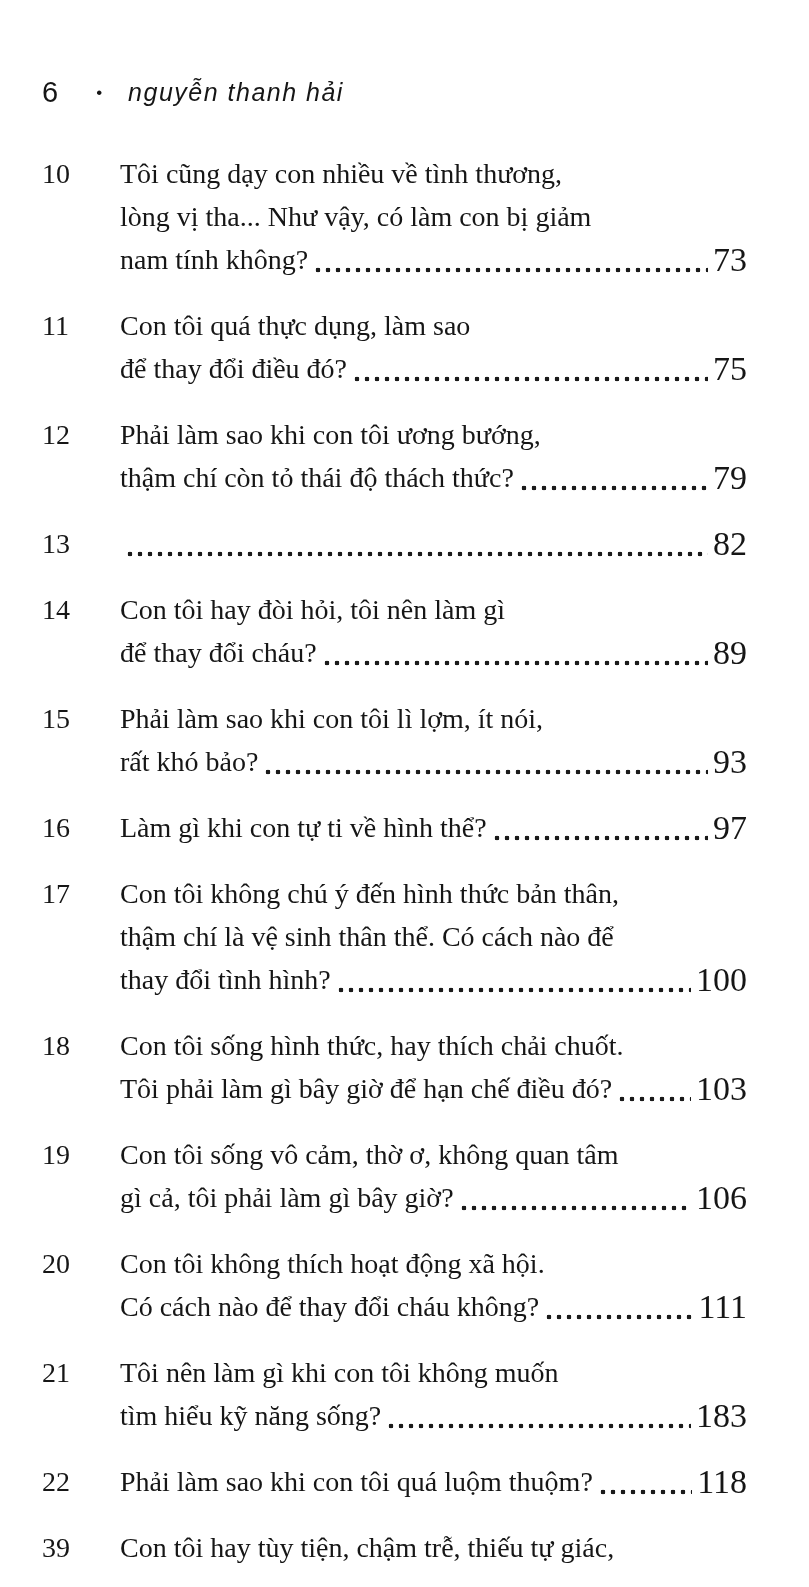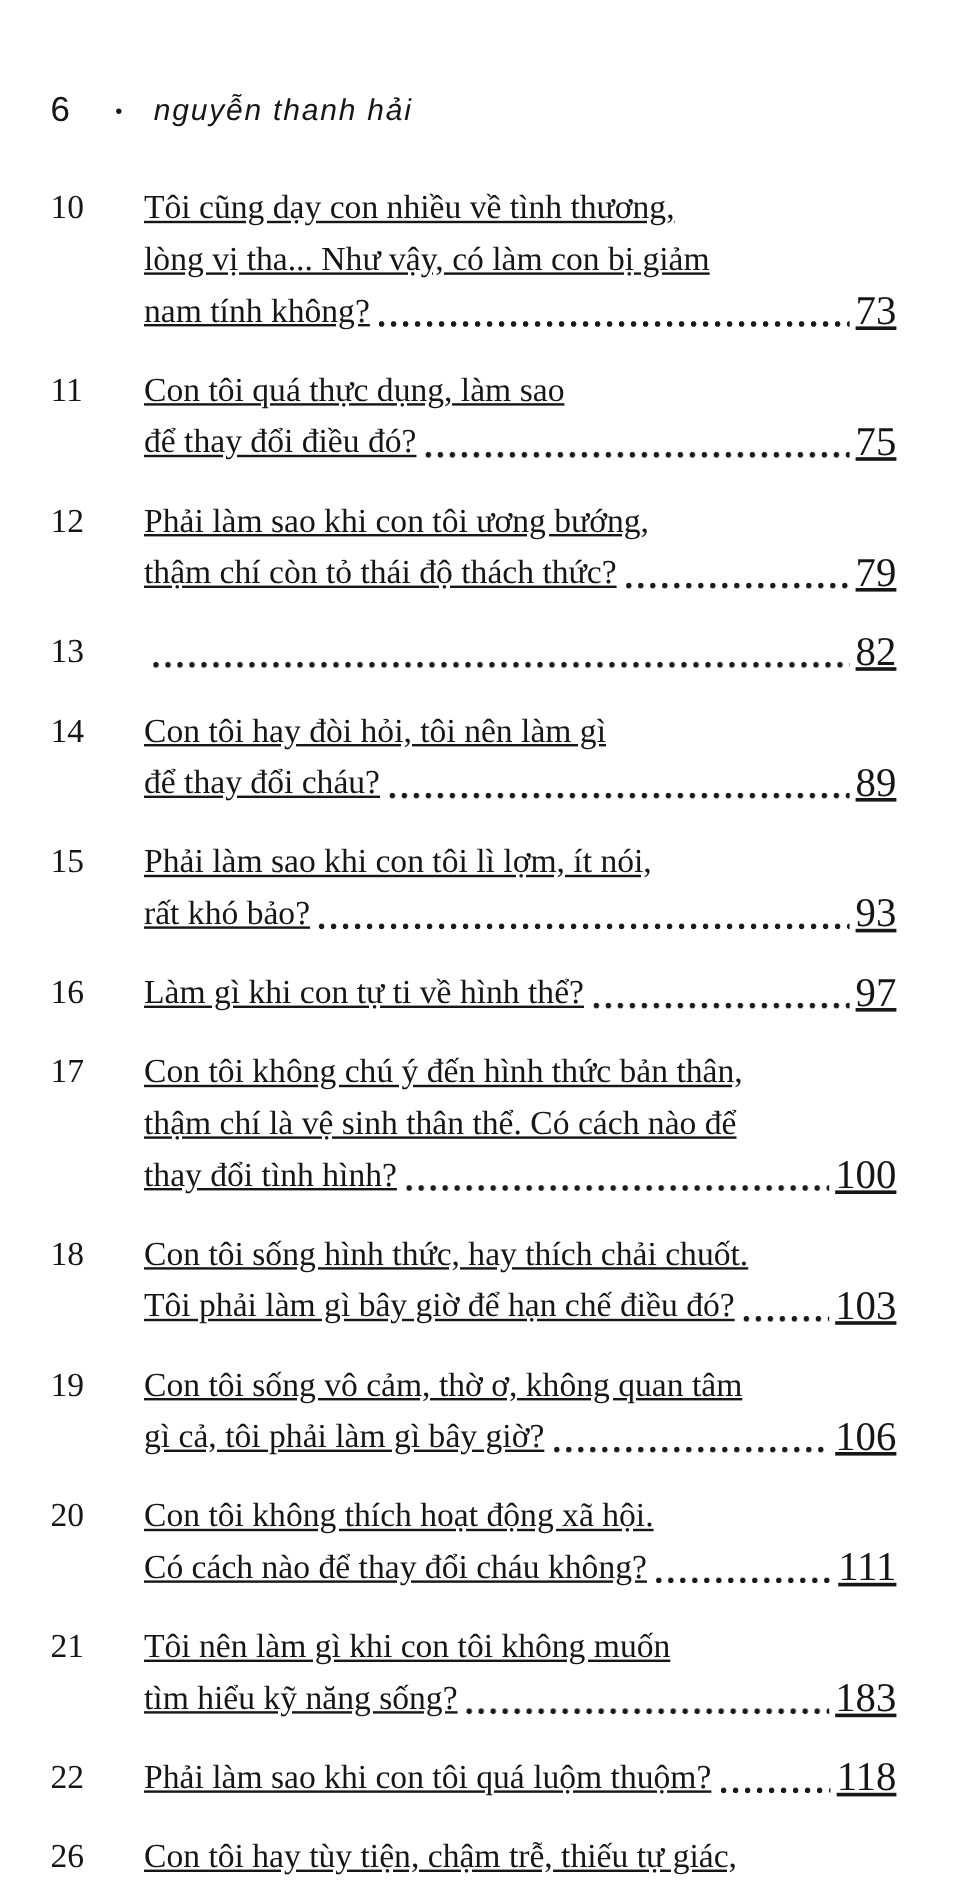--- a/index.html
+++ b/index.html
@@ -62,21 +62,20 @@
     line-height: 43px;
   }
   .entry .lines {
     flex: 1 1 auto;
     min-width: 0;
   }
   .line {
     font-size: 28px;
     line-height: 43px;
     white-space: nowrap;
-    text-decoration: underline;
   }
   .line.last {
     display: flex;
     align-items: stretch;
   }
   .line .line-text {
     flex: 0 0 auto;
   }
   .dots {
     flex: 1 1 auto;
@@ -254,20 +253,20 @@
       <div class="lines">
           <div class="line last">
             <span class="line-text">Phải làm sao khi con tôi quá luộm thuộm?</span>
             <span class="dots"></span>
             <span class="pg">118</span>
           </div>
         </div>
     </div>
 
     <div class="entry">
-      <div class="num">26</div>
+      <div class="num">39</div>
       <div class="lines">
           <div class="line"><span class="line-text">Con tôi hay tùy tiện, chậm trễ, thiếu tự giác,</span></div>
         </div>
     </div>
   </div>
 
 </div>
 
 </body></html>

